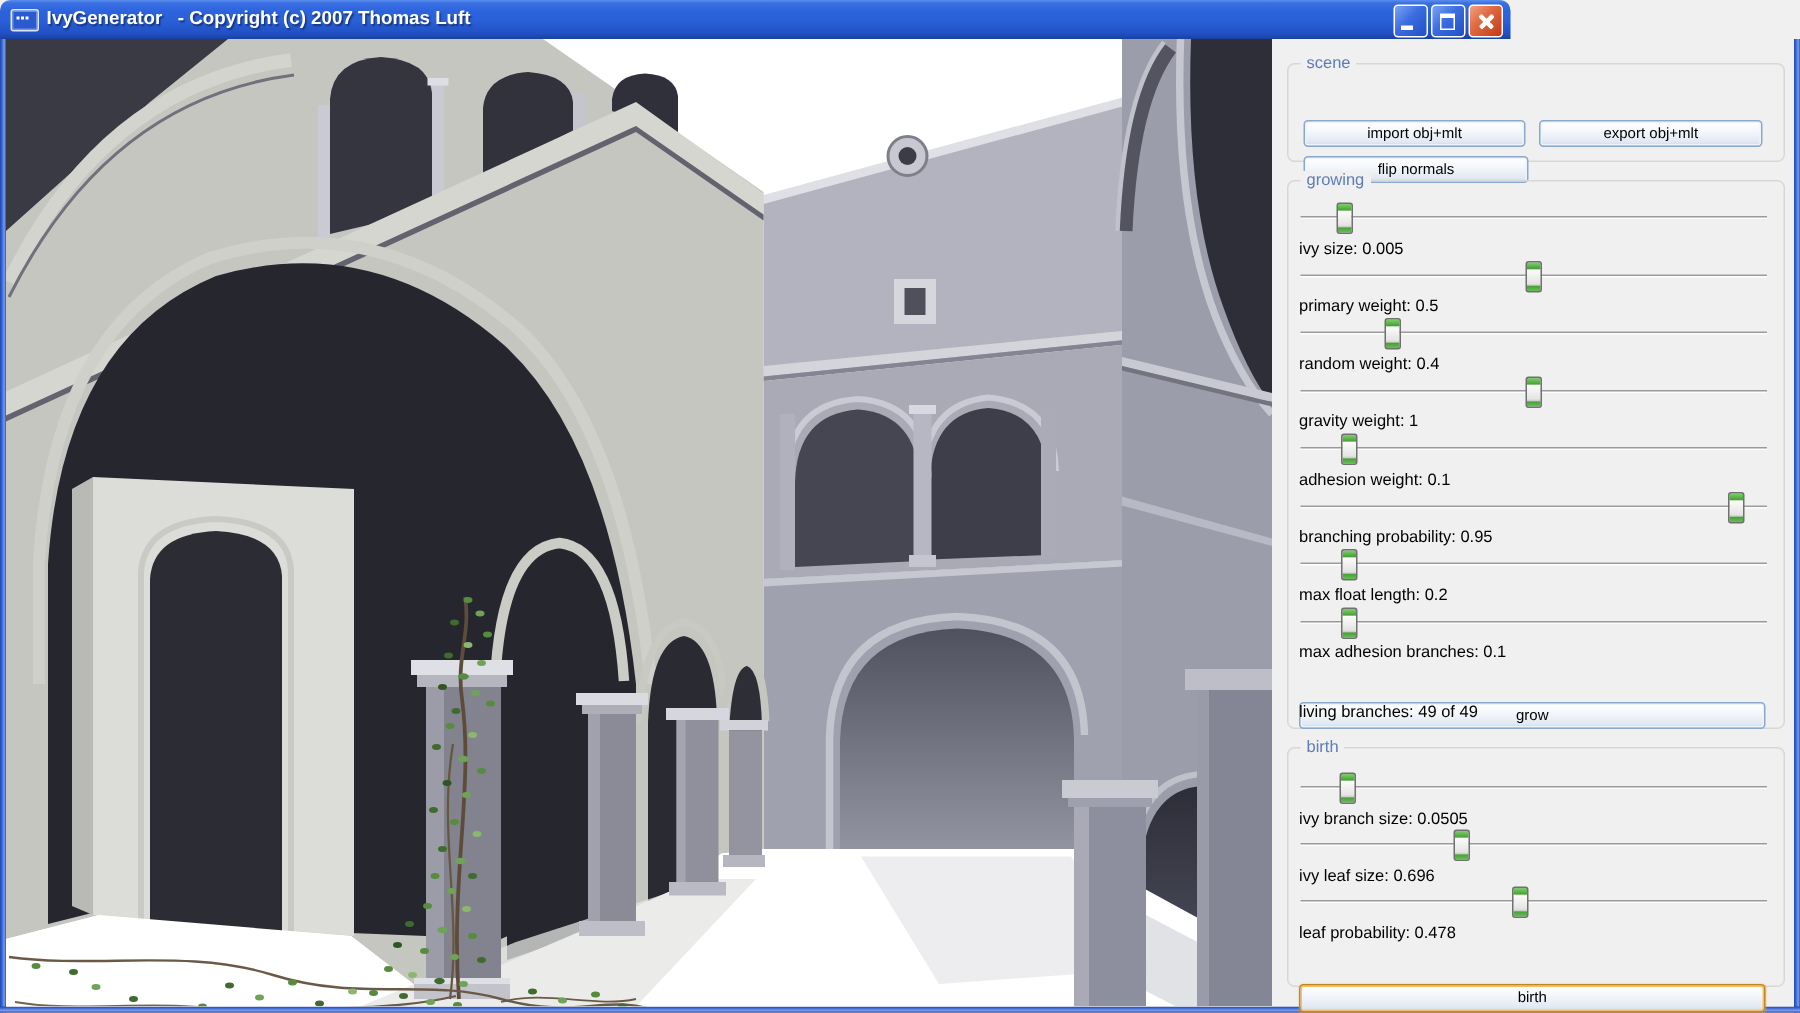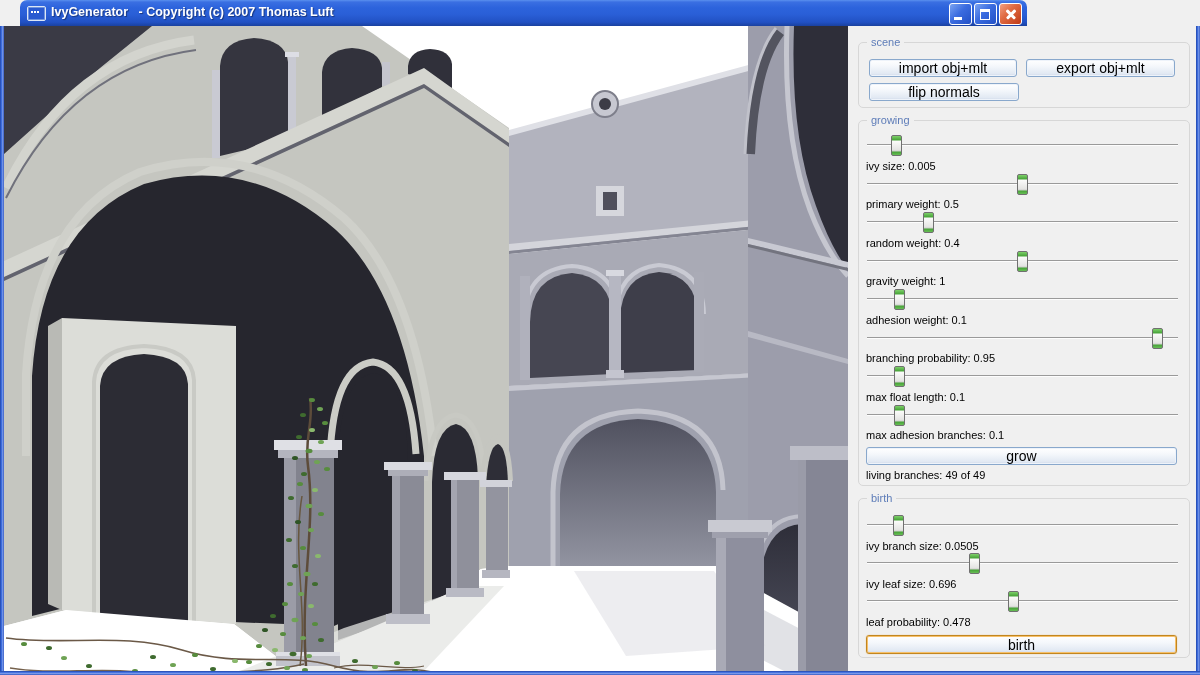--- a/index.html
+++ b/index.html
@@ -2,21 +2,21 @@
 <html><head>
 <meta charset="utf-8">
 <style>
   html,body{margin:0;padding:0;background:#555;}
   body{width:1200px;height:675px;overflow:hidden;font-family:"Liberation Sans",sans-serif;-webkit-font-smoothing:antialiased;}
   .window{position:absolute;left:0;top:0;width:1200px;height:675px;background:#f0f0f0;}
 
   
   .titlebar{position:absolute;left:0;top:0;width:1007px;height:26px;
     background:linear-gradient(180deg,#5a90ee 0%,#3a6fe2 8%,#2c63dc 30%,#2a5fd7 55%,#2151c4 85%,#1a419f 100%);
-    border-radius:7px 7px 0 0;display:flex;align-items:center;margin-left:20px;}
+    border-radius:7px 7px 0 0;display:flex;align-items:center;}
   .app-icon{position:absolute;left:7px;top:6px;width:17px;height:13px;background:#2a5ad0;border:1px solid #dce6f6;border-radius:2px;box-shadow:inset 0 0 0 1px #6f94dd;}
   .app-icon::after{content:"";position:absolute;left:3px;top:4px;width:2px;height:2px;background:#fff;box-shadow:3px 0 #fff,6px 0 #fff;}
   .title-text{position:absolute;left:31px;top:5px;color:#fff;font-size:12.5px;font-weight:bold;white-space:pre;text-shadow:1px 1px 1px #17357d;}
   .winbtns{position:absolute;right:5px;top:3px;display:flex;gap:2px;}
   .wbtn{position:relative;width:21px;height:20px;border:1px solid #fff;border-radius:3px;}
   .wbtn.blue{background:linear-gradient(135deg,#7ba4f2 0%,#3b6ce0 45%,#2250c6 100%);}
   .wbtn.red{background:linear-gradient(135deg,#f2a083 0%,#e06b42 40%,#c03a17 100%);}
   .glyph-min{position:absolute;left:4px;bottom:4px;width:8px;height:3px;background:#fff;}
   .glyph-max{position:absolute;left:5px;top:5px;width:8px;height:7px;border:1px solid #fff;border-top:3px solid #fff;}
   .glyph-close{position:absolute;left:50%;top:50%;width:0;height:0;}
@@ -33,24 +33,24 @@
   
   .viewport{position:absolute;left:4px;top:26px;width:844px;height:645px;background:#fff;overflow:hidden;}
   .panel{position:absolute;left:848px;top:26px;width:348px;height:645px;background:#f0f0f0;font-size:11px;color:#000;}
 
   .group{position:absolute;left:10px;width:332px;border:1px solid #d7d7d7;border-radius:5px;box-sizing:border-box;}
   .group-label{position:absolute;top:-7px;left:8px;background:#f0f0f0;padding:0 4px;font-size:11px;color:#5d7cb8;}
   #group-scene{top:16px;height:66px;padding-left:12px;}
   #group-growing{top:94px;height:366px;}
   #group-birth{top:472px;height:160px;}
 
-  .xpbtn{position:absolute;display:flex;align-items:center;justify-content:center;font-size:14px;color:#000;
+  .xpbtn{position:absolute;display:flex;align-items:center;justify-content:center;font-size:10px;color:#000;
     border:1px solid #89a8cc;border-radius:3px;box-sizing:border-box;
     background:linear-gradient(180deg,#ffffff 0%,#f4f7fb 40%,#e2e9f3 85%,#cfd9ea 100%);
-    box-shadow:inset 0 0 0 1px #eef3fa;cursor:default;}
+    box-shadow:inset 0 0 0 1px #eef3fa;cursor:default;margin-top:21px;}
   .xpbtn.default{border:1px solid #c2861f;box-shadow:inset 0 0 0 1px #f6c06a,0 0 1px #e8a33d;}
 
   .slider{position:absolute;left:19px;width:311px;height:21px;}
   .track{position:absolute;left:0;top:9px;width:311px;height:2px;background:#fdfdfd;border-top:1px solid #9a9a9a;box-sizing:border-box;}
   .thumb{position:absolute;top:0;width:11px;height:21px;border:1px solid #707070;border-radius:2px;box-sizing:border-box;
     background:linear-gradient(180deg,#7ed06a 0px,#47a338 4px,#fbfbfa 5px,#e4e4e2 14px,#cfcfcd 15px,#47a338 16px,#7ed06a 21px);}
   .plabel{position:absolute;left:18px;height:13px;font-size:11px;color:#000;white-space:pre;}
 </style>
 </head>
 <body>
@@ -338,21 +338,21 @@
     <div class="slider" style="top:302px">
         <div class="track"></div>
         <div class="thumb" style="left: 285px;"></div>
       </div>
     <div class="plabel" style="top:326px">branching probability: 0.95</div>
 
     <div class="slider" style="top:340px">
         <div class="track"></div>
         <div class="thumb" style="left: 27px;"></div>
       </div>
-    <div class="plabel" style="top:365px">max float length: 0.1</div>
+    <div class="plabel" style="top:365px">max float length: 0.2</div>
 
     <div class="slider" style="top:379px">
         <div class="track"></div>
         <div class="thumb" style="left: 27px;"></div>
       </div>
     <div class="plabel" style="top:403px">max adhesion branches: 0.1</div>
 
     <div class="xpbtn" style="left:18px;top:421px;width:311px;height:18px;">grow</div>
     <div class="plabel" style="top:443px">living branches: 49 of 49</div>
 

